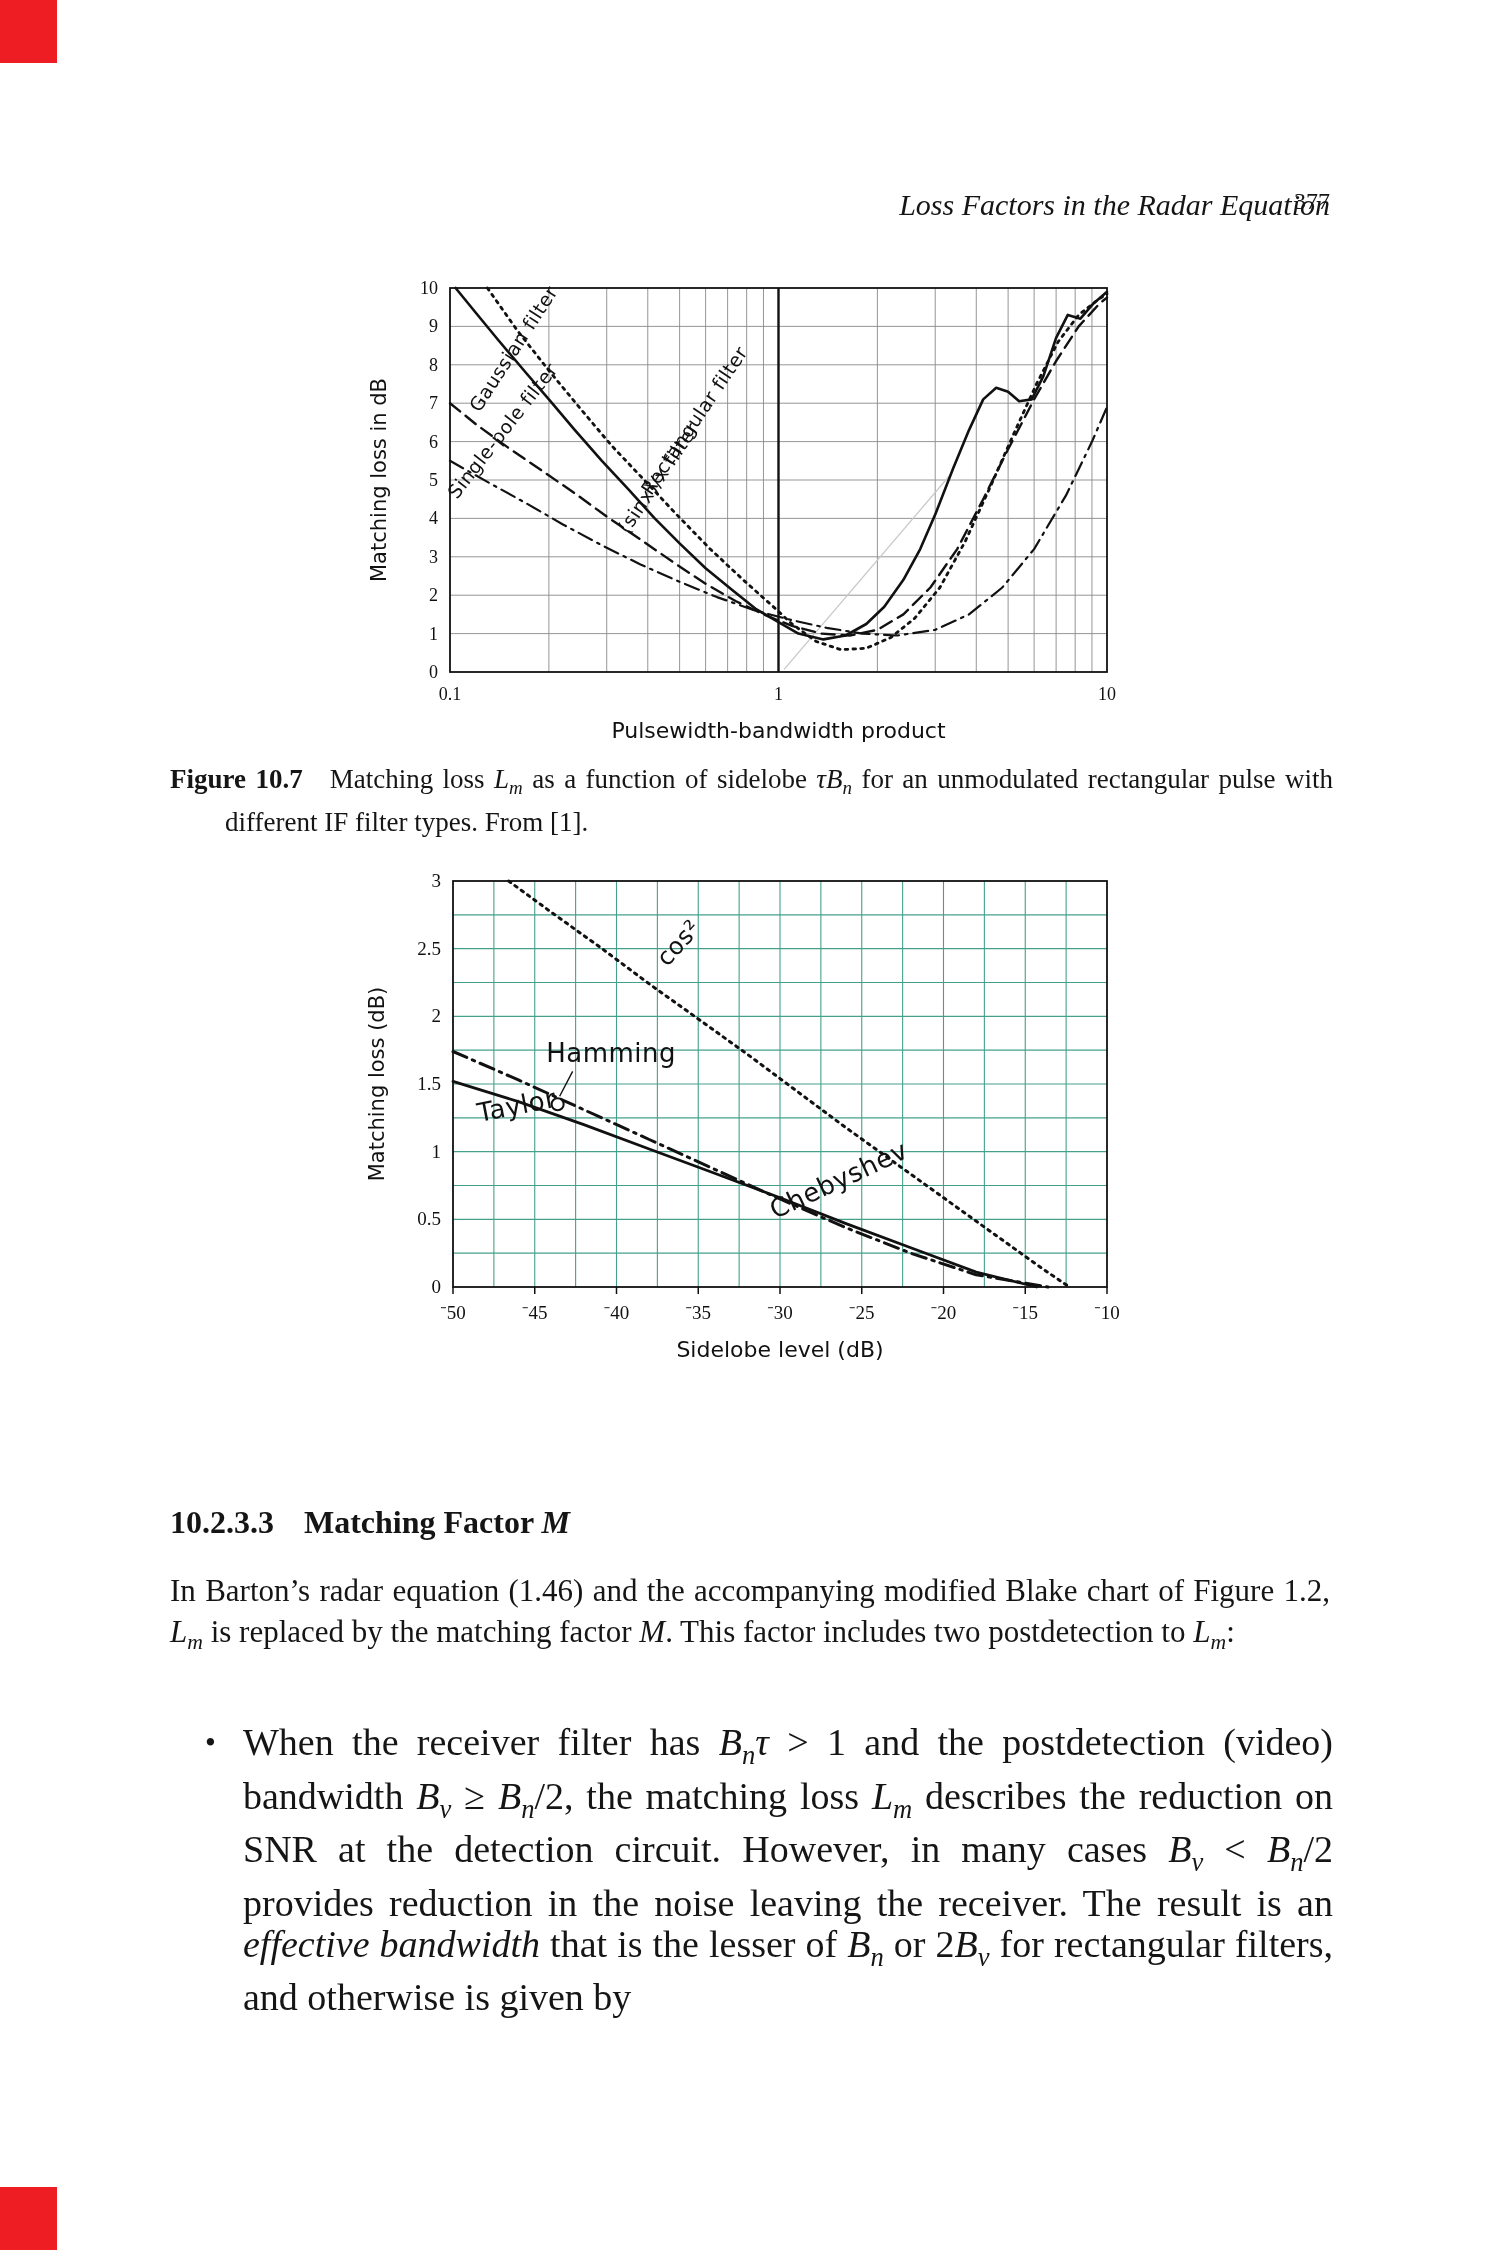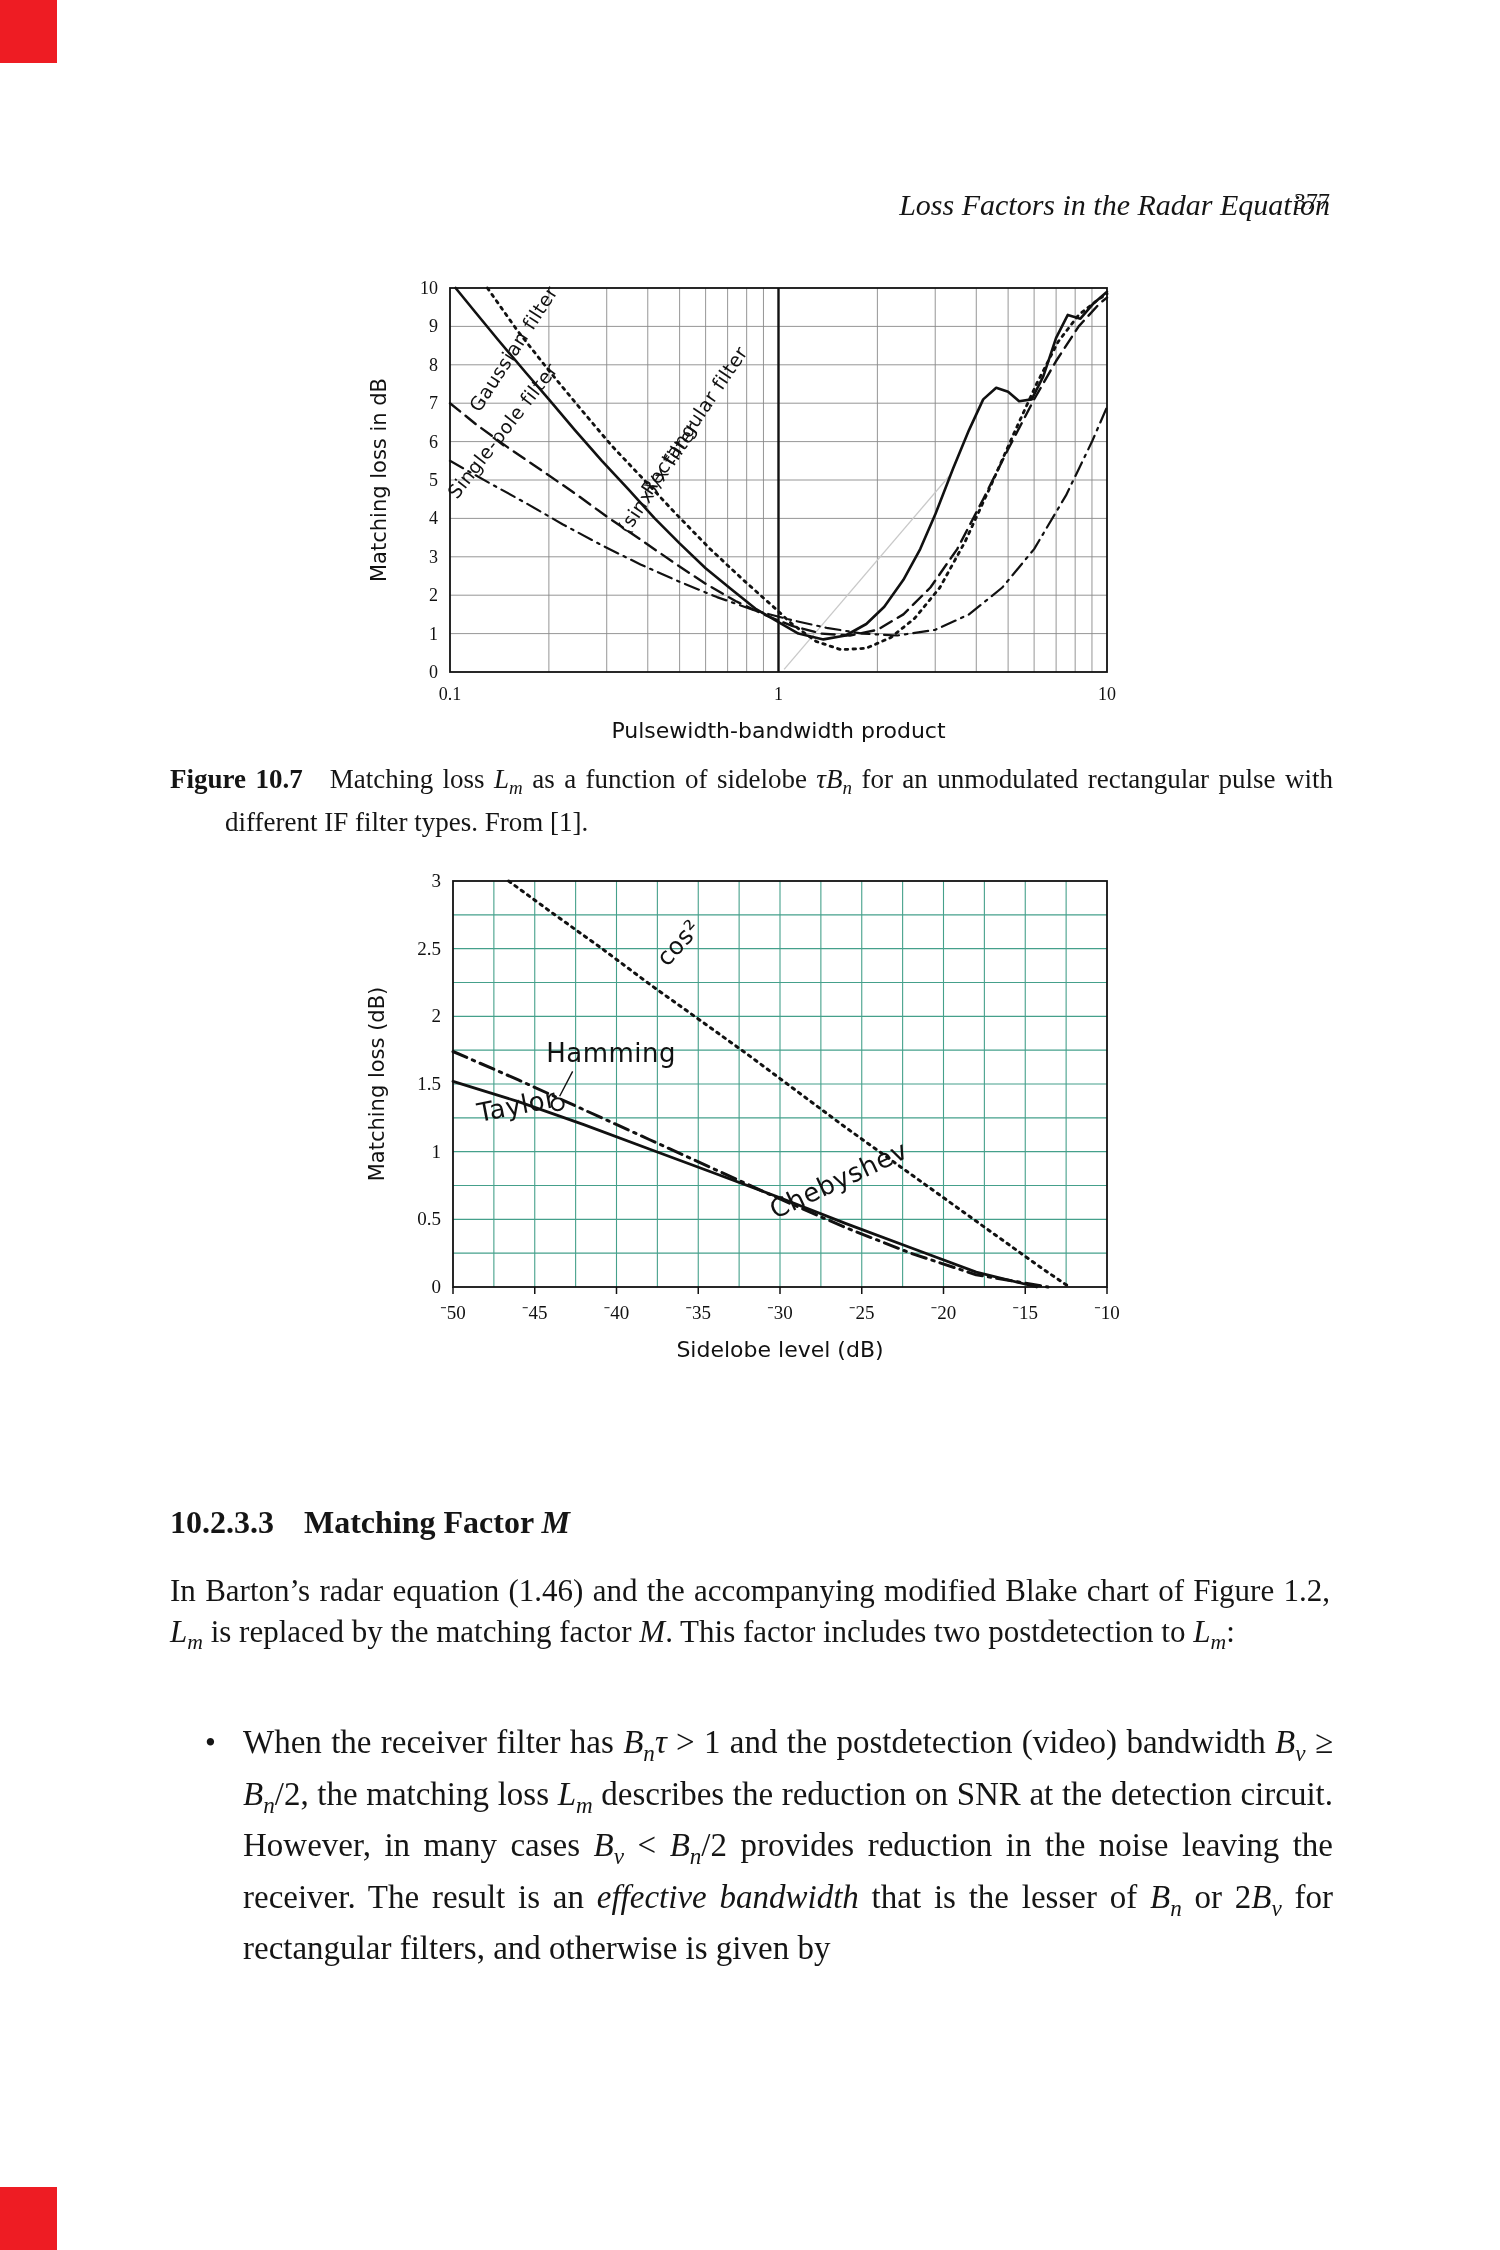--- a/index.html
+++ b/index.html
@@ -18,21 +18,21 @@
         padding-left:55px;text-indent:-55px;font-size:27px;line-height:35px;text-align:justify;}
   #caption1{top:762px;}
   #caption2{top:1376px;}
   .cap-label{font-weight:bold;margin-right:27px;}
   .section-head{position:absolute;left:170px;top:1492px;font-size:32px;font-weight:bold;margin-top:12px;}
   .sec-gap{display:inline-block;width:30px;}
   .body-para{position:absolute;left:170px;top:1570px;width:1160px;
         font-size:31px;line-height:41px;text-align:justify;}
   .bullet-row{position:absolute;left:205px;top:1722px;width:1128px;display:flex;}
   .bullet-mark{flex:0 0 38px;font-size:31px;line-height:41px;}
-  .bullet-text{flex:1;font-size:33px;line-height:41px;text-align:justify;}
+  .bullet-text{flex:1;font-size:38px;line-height:41px;text-align:justify;}
   .it{font-style:italic;}
   sub{font-size:0.7em;}
 </style>
 </head>
 <body>
 
 <div class="page">
 
   <div class="red-corner rc-top" style="background: rgb(238, 28, 35);"></div>
   <div class="red-corner rc-bottom" style="background: rgb(238, 28, 35);"></div>

